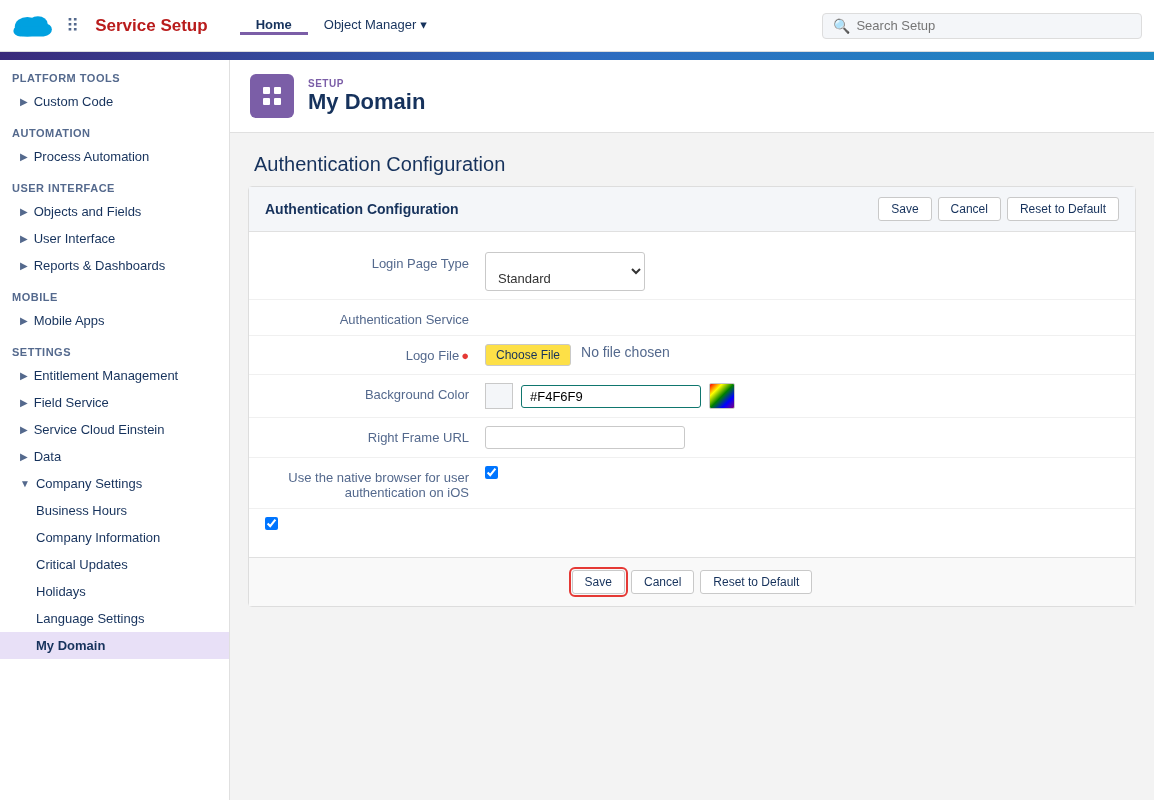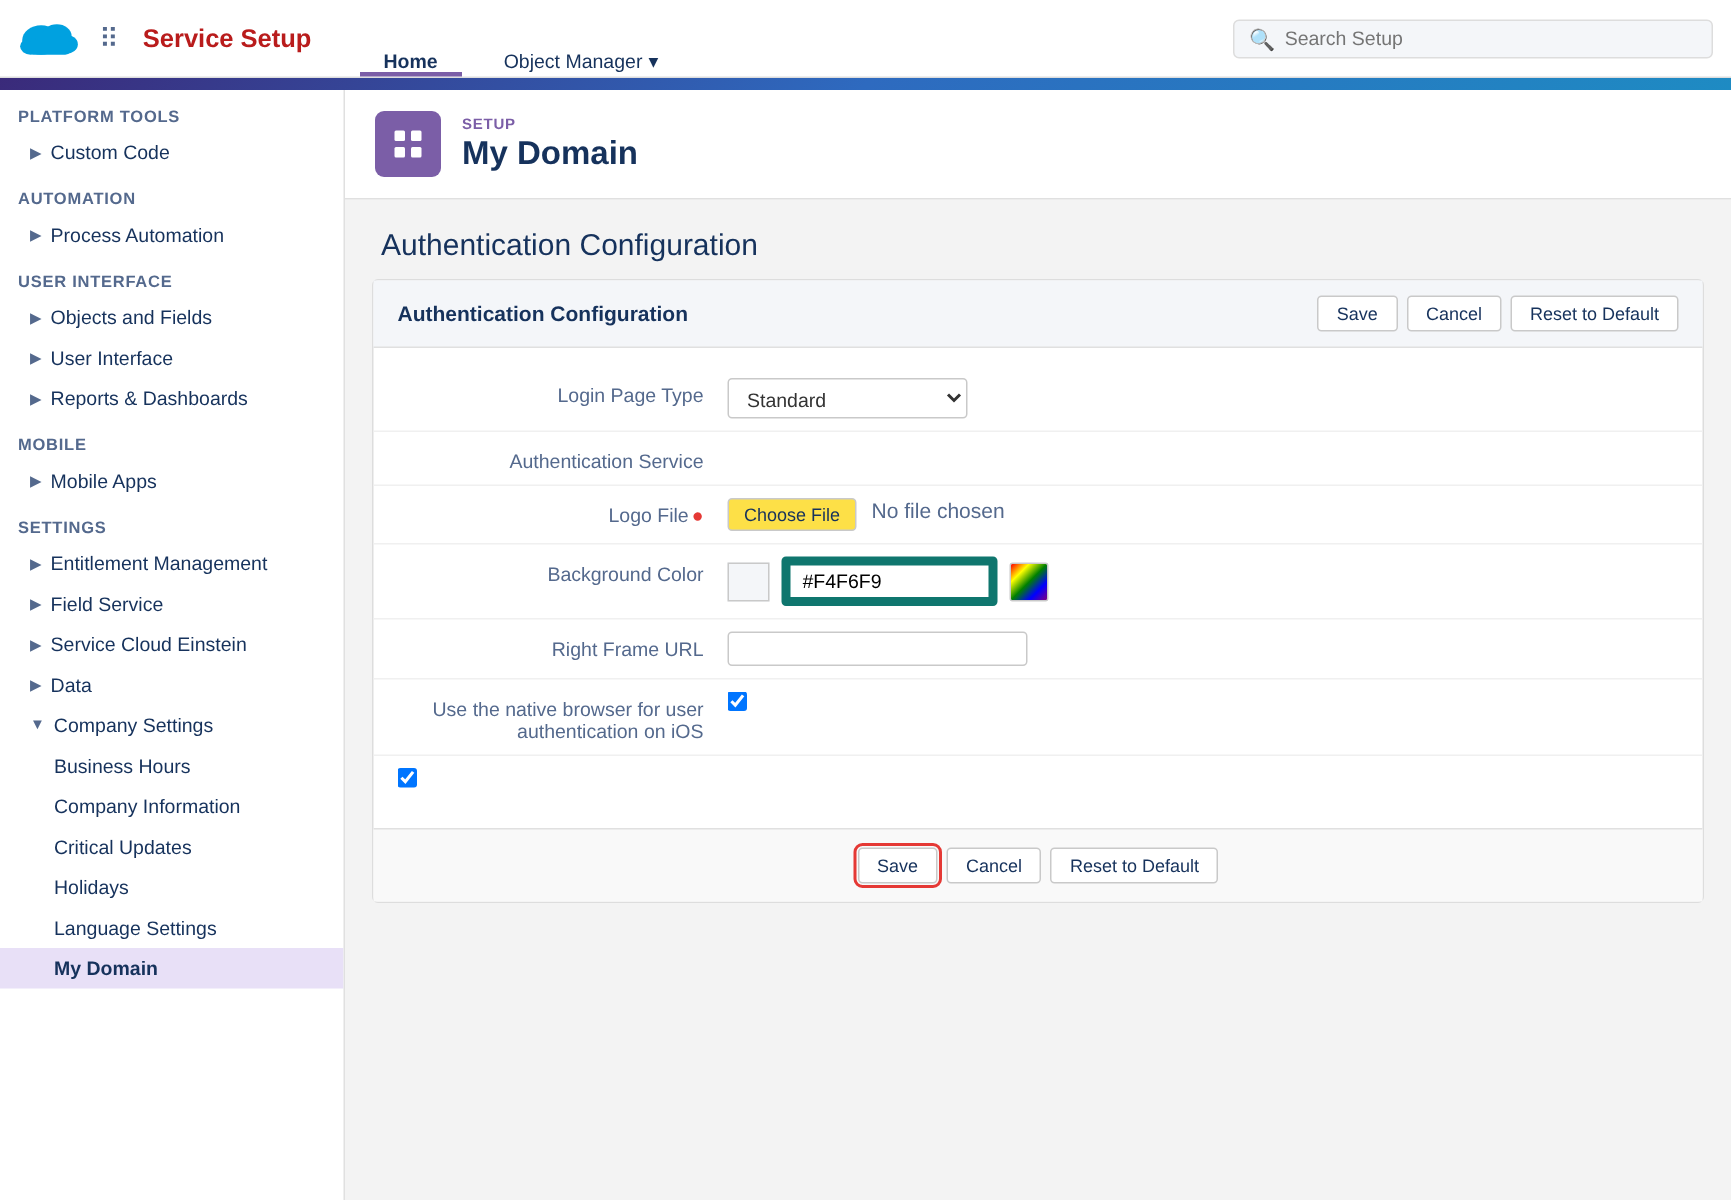--- a/index.html
+++ b/index.html
@@ -26,23 +26,22 @@
       margin-right: 4px;
     }
     .app-name {
       font-size: 17px;
       font-weight: 600;
       color: #b91c1c;
       margin-right: 20px;
     }
     .nav-tabs {
       display: flex;
-      align-items: flex-end;
+      align-items: center;
       height: 100%;
-      gap: 12px;
     }
     .nav-tab {
       display: flex;
       align-items: center;
       padding: 0 16px;
       font-size: 13px;
       color: #16325c;
       cursor: pointer;
       border-bottom: 3px solid transparent;
       text-decoration: none;
@@ -228,21 +227,21 @@
     }
     .form-label .required { color: #e53935; margin-left: 2px; }
     .form-control-area {
       flex: 1;
       display: flex;
       align-items: flex-start;
       flex-wrap: wrap;
       gap: 4px;
     }
     select.form-select {
-      padding: 5px 24px 3px 8px;
+      padding: 17px 24px 3px 8px;
       border: 1px solid #c9c9c9;
       border-radius: 3px;
       font-size: 13px;
       color: #333;
       background: #fff;
       appearance: auto;
       min-width: 160px;
     }
     .checkbox-row {
       display: flex;
@@ -282,23 +281,23 @@
     
     .color-preview {
       width: 28px;
       height: 26px;
       border: 1px solid #c9c9c9;
       background: #F4F6F9;
       display: inline-block;
       vertical-align: middle;
     }
     .color-input {
-      width: 144px;
+      width: 180px;
       padding: 3px 8px;
-      border: 6px solid #0f766e;
+      border: 1px solid #0f766e;
       border-radius: 3px;
       font-size: 13px;
       margin-left: 4px;
     }
     .color-swatch-btn {
       width: 26px;
       height: 26px;
       border: 1px solid #c9c9c9;
       background: linear-gradient(135deg, red, yellow, green, blue, purple);
       cursor: pointer;

